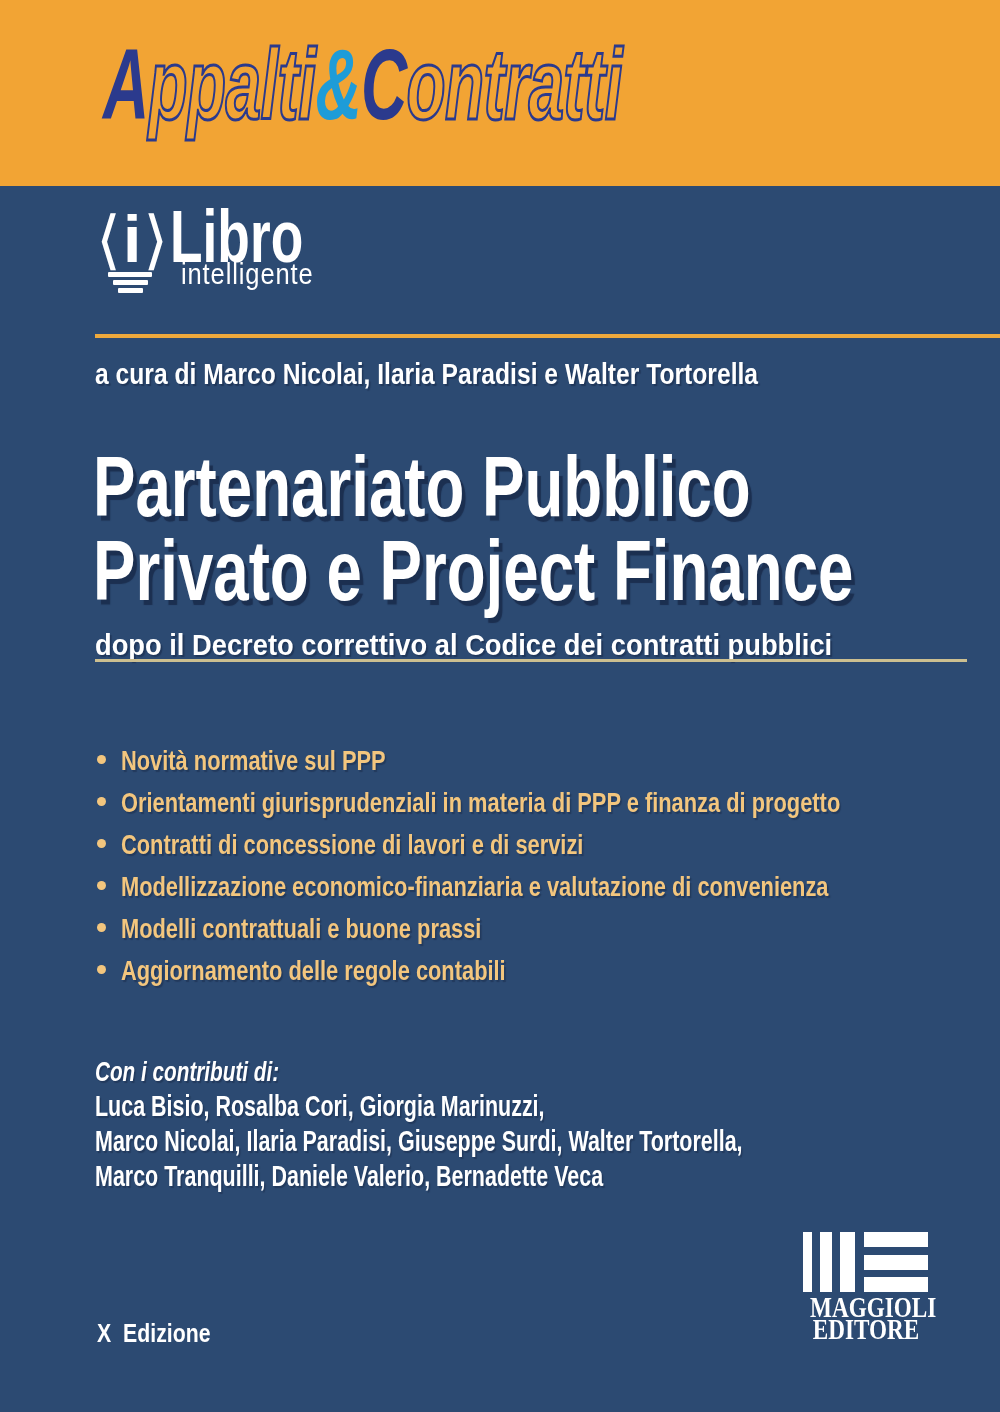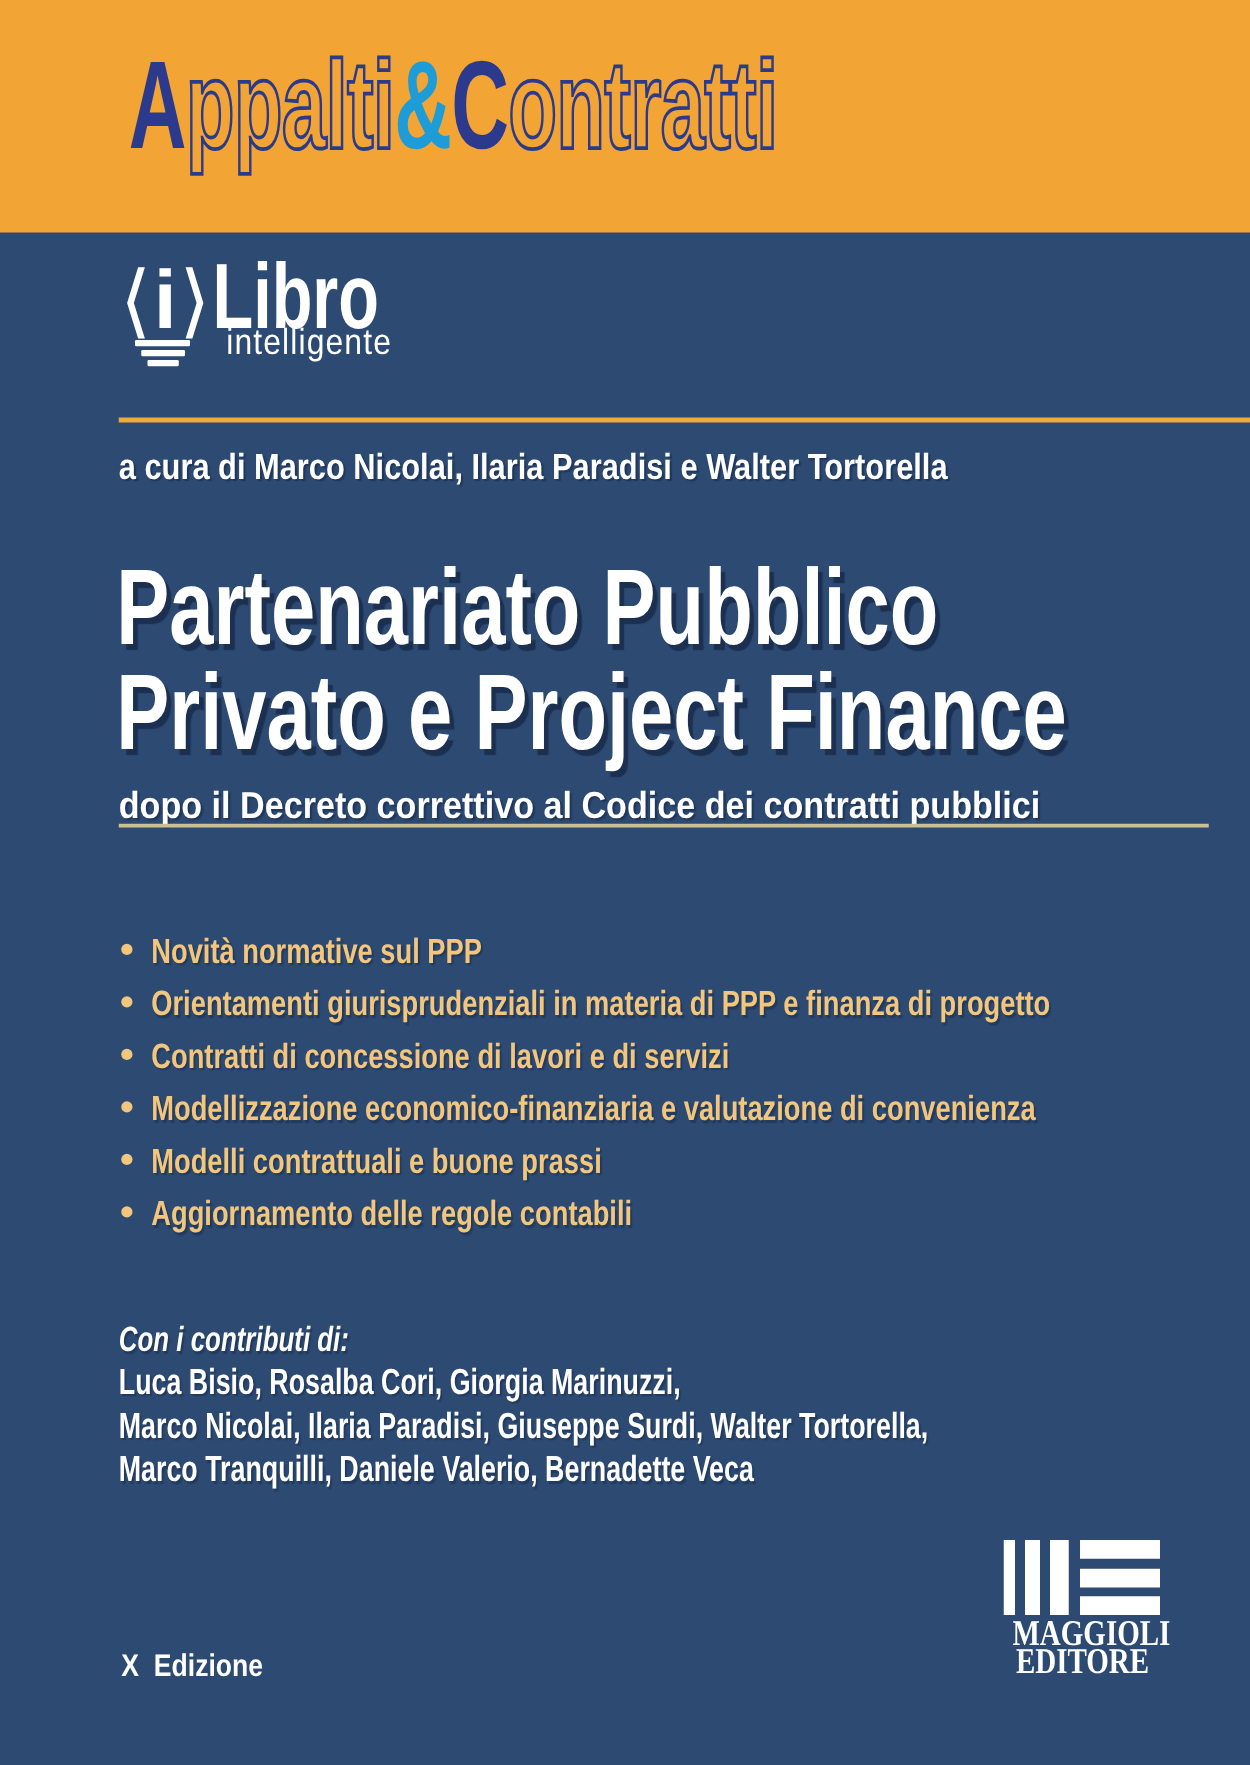--- a/index.html
+++ b/index.html
@@ -5,20 +5,21 @@
   html,body { margin:0; padding:0; }
   .cover {
     position:relative; width:1000px; height:1412px; overflow:hidden;
     background:#2C4A72;
     font-family:"Liberation Sans","DejaVu Sans",sans-serif;
   }
   
   .header-band {
     position:absolute; left:0; top:0; width:1000px; height:186px;
     background:#F2A434;
+    font-style:italic;
   }
   .brand {
     position:absolute; left:103px; top:24px;
     font-size:100px; font-weight:bold; letter-spacing:-1px;
     white-space:nowrap; transform:scaleX(0.64); transform-origin:left top;
     line-height:1.2;
   }
   .brand .solid   { color:#2B3A8D; }
   .brand .outline { color:transparent; -webkit-text-stroke:3px #2B3A8D; }
   .brand .amp     { color:#1E9CD8; }

